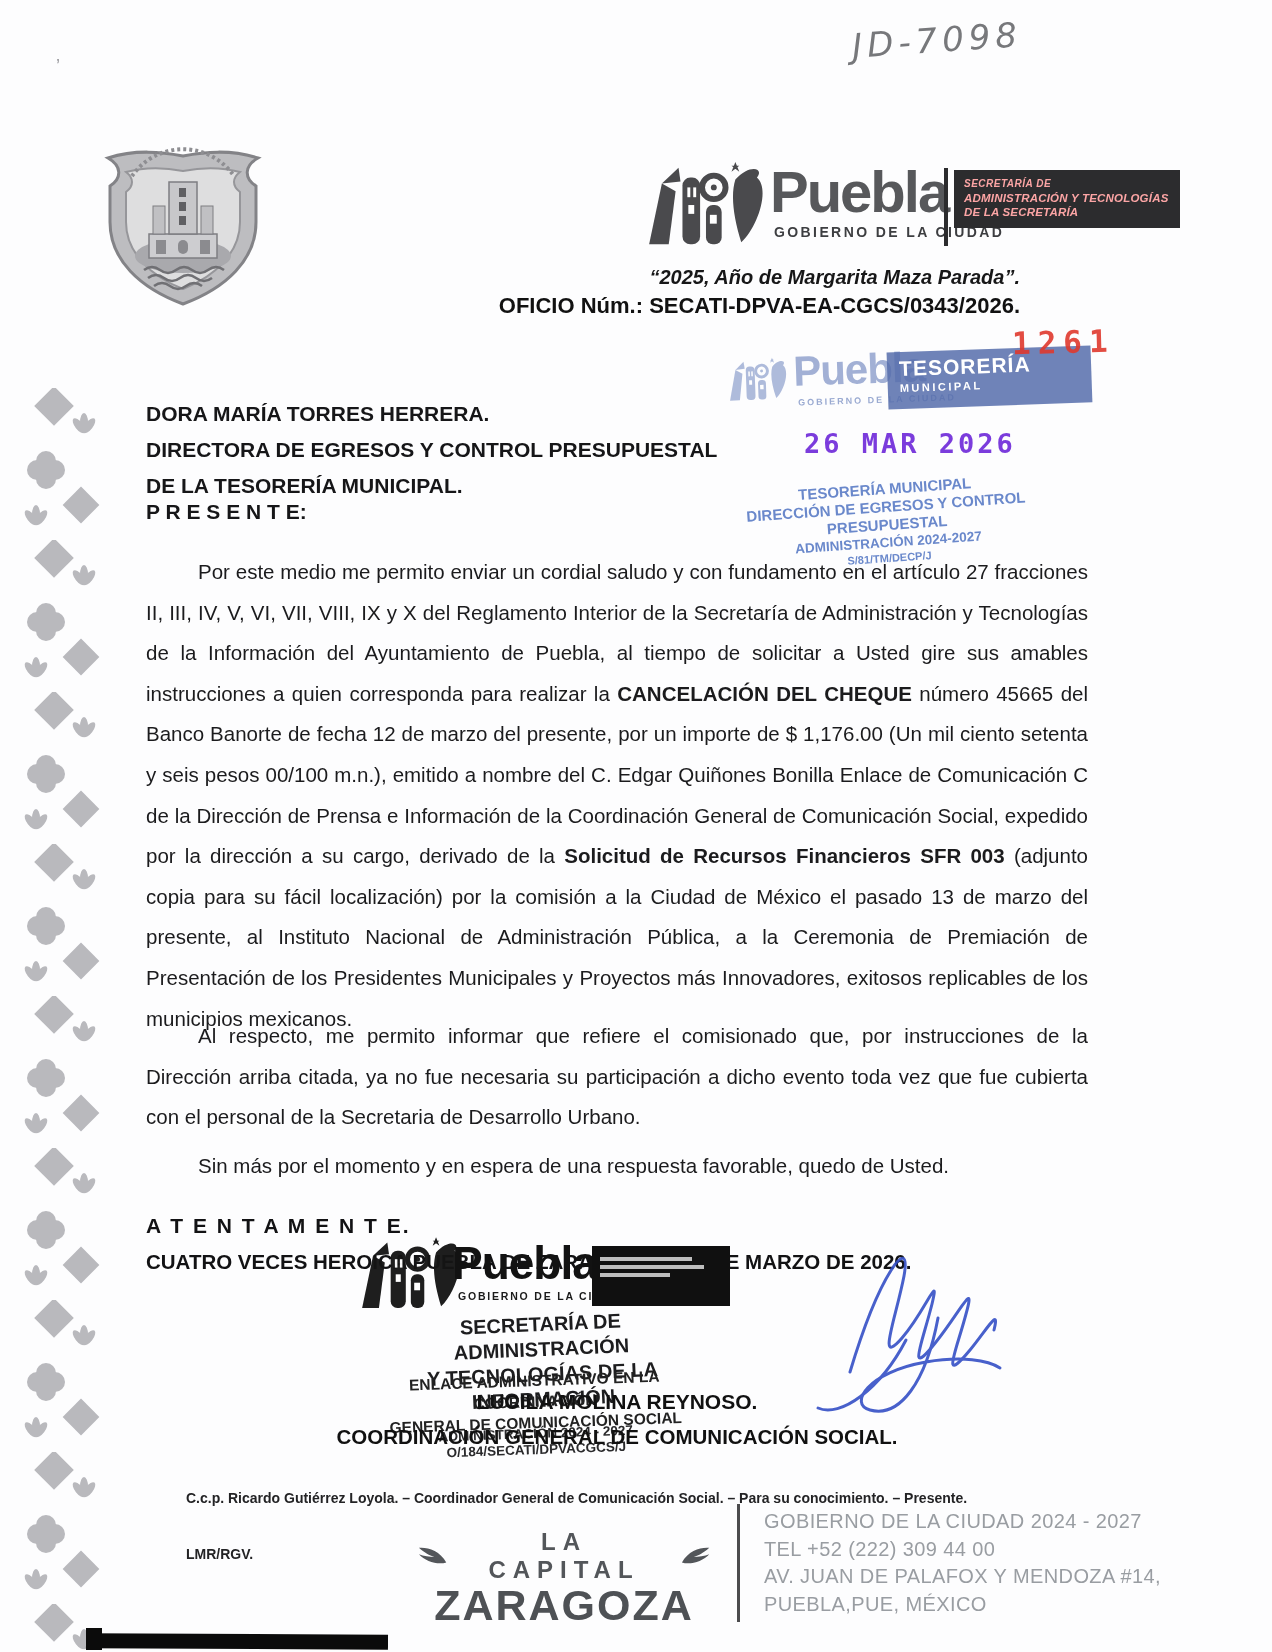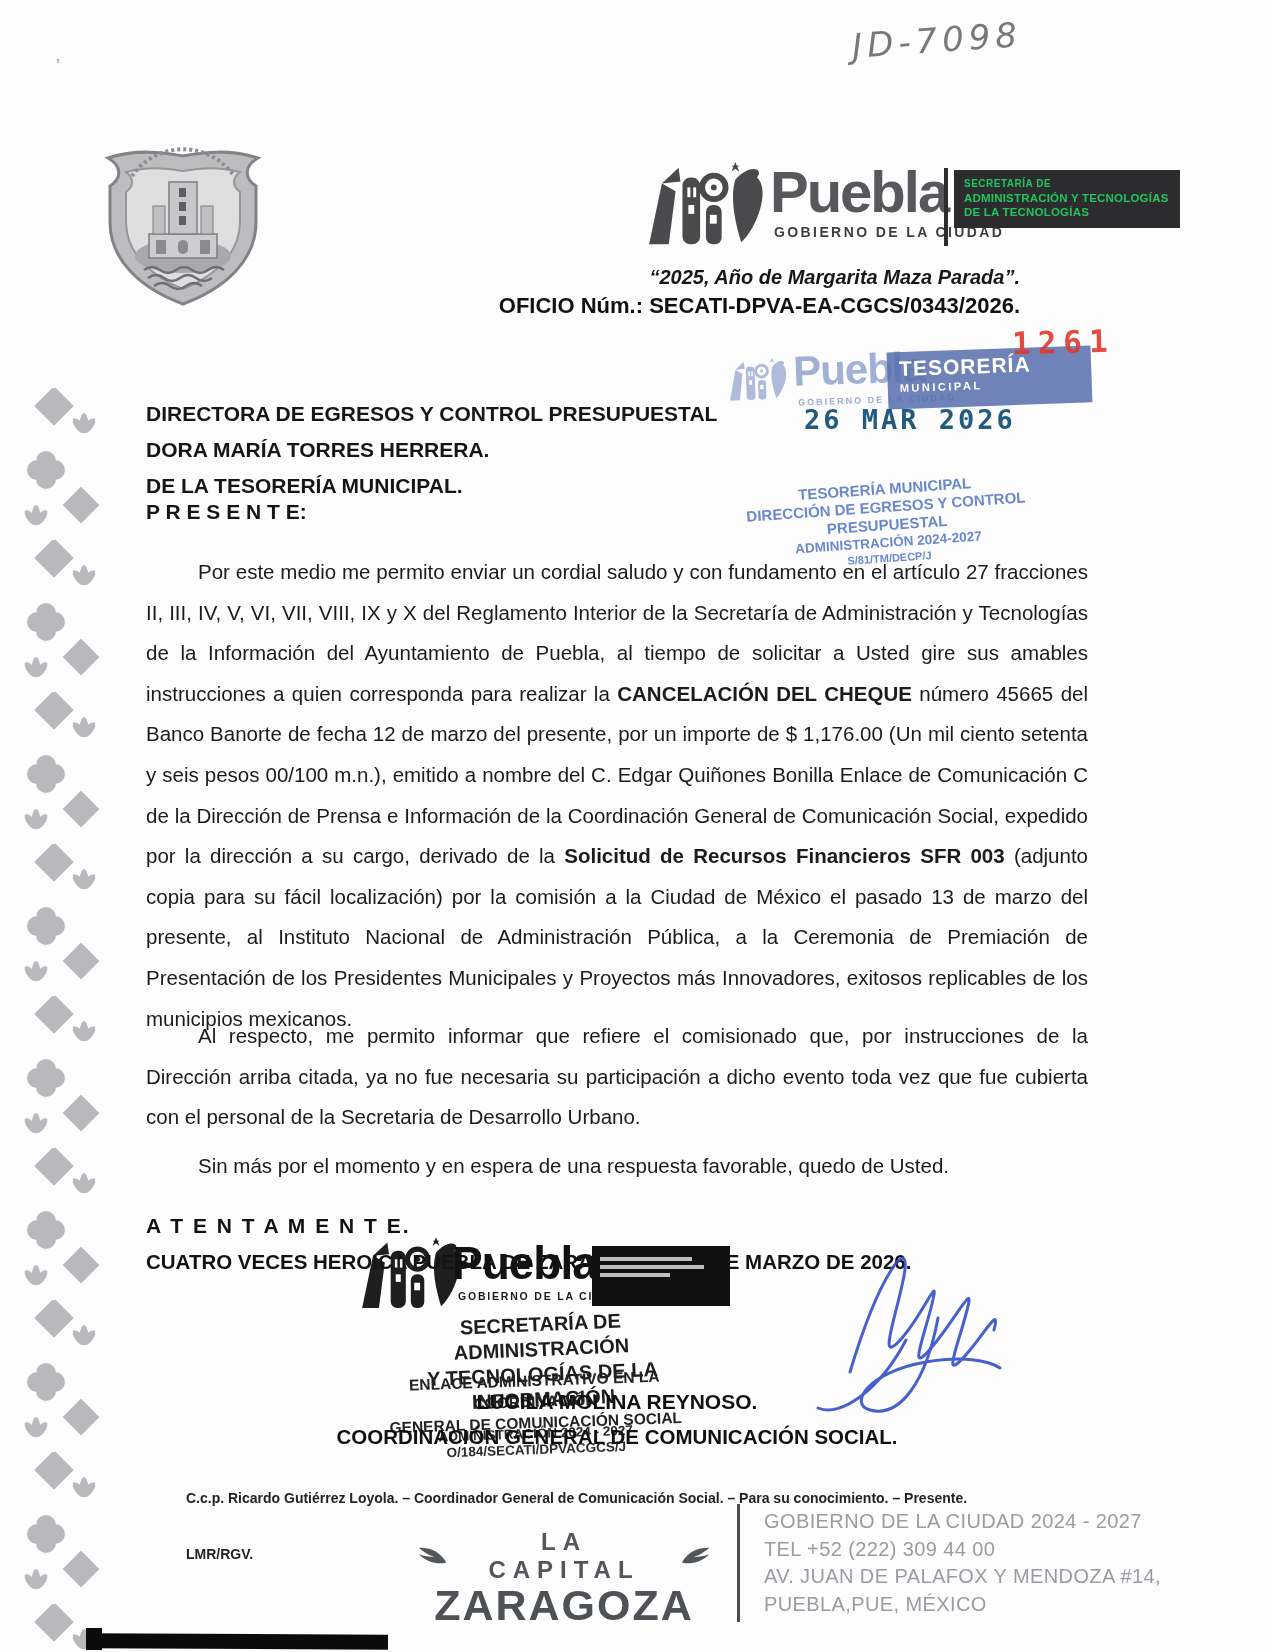--- a/index.html
+++ b/index.html
@@ -15,37 +15,37 @@
     font-family:"DejaVu Sans",sans-serif;font-style:italic;letter-spacing:5px;
     transform:rotate(-4deg);opacity:.85;}
   .scan-mark{left:56px;top:56px;color:#9a9a9e;font-size:18px;}
   
   .coat{left:92px;top:146px;width:182px;height:170px;}
   
   .brand-icons{left:640px;top:158px;width:130px;height:98px;color:#4a4a4d;}
   .brand-word{left:770px;top:158px;font-size:58px;font-weight:bold;color:#57585b;letter-spacing:-2px;}
   .brand-sub{left:774px;top:224px;font-size:14px;font-weight:bold;letter-spacing:2.4px;color:#3d3e41;}
   .sec-divider{left:944px;top:168px;width:4px;height:78px;background:#2c2c2e;}
-  .sec-box{left:954px;top:170px;width:206px;background:#2c2c2e;color:#22c55e;padding:8px 10px 9px 10px;line-height:1.25;}
+  .sec-box{left:954px;top:170px;width:206px;background:#2c2c2e;color:#fca5a5;padding:8px 10px 9px 10px;line-height:1.25;font-style:italic;}
   .sec-box .l1{font-size:10px;font-weight:bold;letter-spacing:.5px;}
   .sec-box .l2,.sec-box .l3{font-size:11.5px;font-weight:bold;letter-spacing:.2px;}
   
   .quote{right:252px;top:266px;font-size:20px;font-weight:bold;font-style:italic;color:#171718;}
   .oficio{right:252px;top:293px;font-size:22px;font-weight:bold;color:#111;}
   
   .rstamp{left:712px;top:342px;width:380px;height:104px;transform:rotate(-2deg);}
   .rstamp .icons{position:absolute;left:14px;top:8px;width:64px;height:52px;color:#6f86bf;opacity:.55;}
   .rstamp .word{position:absolute;left:82px;top:2px;font-size:42px;font-weight:bold;color:#7288c0;opacity:.65;letter-spacing:-1px;}
   .rstamp .sub{position:absolute;left:86px;top:52px;font-size:9px;font-weight:bold;letter-spacing:2px;color:#8296c7;opacity:.8;}
   .rstamp .box{position:absolute;left:176px;top:10px;width:182px;height:52px;background:rgba(86,109,172,.85);color:#fff;padding:5px 10px 0 12px;}
   .rstamp .box .o1{font-size:21px;font-weight:bold;letter-spacing:1px;}
   .rstamp .box .o2{font-size:11px;font-weight:bold;letter-spacing:2.5px;margin-top:1px;}
   .folio{left:1012px;top:324px;font-size:31px;color:#e0392e;font-weight:bold;letter-spacing:7px;
     font-family:"DejaVu Sans Mono",monospace;transform:rotate(-1.5deg);opacity:.9;}
-  .rdate{left:804px;top:404px;font-size:27px;color:#0c4a6e;font-weight:bold;letter-spacing:3px;
+  .rdate{left:804px;top:428px;font-size:27px;color:#6d28d9;font-weight:bold;letter-spacing:3px;
     font-family:"DejaVu Sans Mono",monospace;opacity:.9;}
   
   .ostamp{left:702px;top:480px;width:370px;transform:rotate(-4deg);color:#4a6fc0;opacity:.82;
     text-align:center;font-weight:bold;line-height:18px;}
   .ostamp .d1{font-size:15px;}
   .ostamp .d4{font-size:13.5px;}
   .ostamp .d5{font-size:11px;line-height:13px;}
   
   .addr{left:146px;top:396px;font-size:21px;font-weight:bold;line-height:36px;color:#161618;}
   .present{left:146px;top:500px;font-size:21px;font-weight:bold;color:#161618;}
@@ -142,21 +142,21 @@
 
   <svg class="abs brand-icons">
       <use href="#puebla-icons"></use>
     </svg>
   <div class="abs brand-word">Puebla</div>
   <div class="abs brand-sub">GOBIERNO DE LA CIUDAD</div>
   <div class="abs sec-divider"></div>
   <div class="abs sec-box">
     <div class="l1">SECRETARÍA DE</div>
     <div class="l2">ADMINISTRACIÓN Y TECNOLOGÍAS</div>
-    <div class="l3">DE LA TECNOLOGÍAS</div>
+    <div class="l3">DE LA SECRETARÍA</div>
   </div>
 
   <div class="abs quote">“2025, Año de Margarita Maza Parada”.</div>
   <div class="abs oficio">OFICIO Núm.: SECATI-DPVA-EA-CGCS/0343/2026.</div>
 
   <div class="abs rstamp">
     <svg class="icons">
         <use href="#puebla-icons"></use>
       </svg>
     <div class="word">Puebla</div>
@@ -171,22 +171,22 @@
 
   <div class="abs ostamp">
     <div class="d1">TESORERÍA MUNICIPAL</div>
     <div class="d1">DIRECCIÓN DE EGRESOS Y CONTROL</div>
     <div class="d1">PRESUPUESTAL</div>
     <div class="d4">ADMINISTRACIÓN 2024-2027</div>
     <div class="d5">S/81/TM/DECP/J</div>
   </div>
 
   <div class="abs addr">
+    <div>DORA MARÍA TORRES HERRERA.</div>
     <div>DIRECTORA DE EGRESOS Y CONTROL PRESUPUESTAL</div>
-    <div>DORA MARÍA TORRES HERRERA.</div>
     <div>DE LA TESORERÍA MUNICIPAL.</div>
   </div>
   <div class="abs present">P R E S E N T E:</div>
 
   <div class="abs para p1"><span>Por este medio me permito enviar un cordial saludo y con fundamento en el artículo 27 fracciones II, III, IV, V, VI, VII, VIII, IX y X del Reglamento Interior de la Secretaría de Administración y Tecnologías de la Información del Ayuntamiento de Puebla, al tiempo de solicitar a Usted gire sus amables instrucciones a quien corresponda para realizar la </span><span class="b">CANCELACIÓN DEL CHEQUE</span><span> número 45665 del Banco Banorte de fecha 12 de marzo del presente, por un importe de $ 1,176.00 (Un mil ciento setenta y seis pesos 00/100 m.n.), emitido a nombre del C. Edgar Quiñones Bonilla Enlace de Comunicación C de la Dirección de Prensa e Información de la Coordinación General de Comunicación Social, expedido por la dirección a su cargo, derivado de la </span><span class="b">Solicitud de Recursos Financieros SFR 003</span><span> (adjunto copia para su fácil localización) por la comisión a la Ciudad de México el pasado 13 de marzo del presente, al Instituto Nacional de Administración Pública, a la Ceremonia de Premiación de Presentación de los Presidentes Municipales y Proyectos más Innovadores, exitosos replicables de los municipios mexicanos.</span></div>
   <div class="abs para p2">Al respecto, me permito informar que refiere el comisionado que, por instrucciones de la Dirección arriba citada, ya no fue necesaria su participación a dicho evento toda vez que fue cubierta con el personal de la Secretaria de Desarrollo Urbano.</div>
   <div class="abs para p3">Sin más por el momento y en espera de una respuesta favorable, quedo de Usted.</div>
 
   <div class="abs closing">
     <div class="atent">A T E N T A M E N T E.</div>

